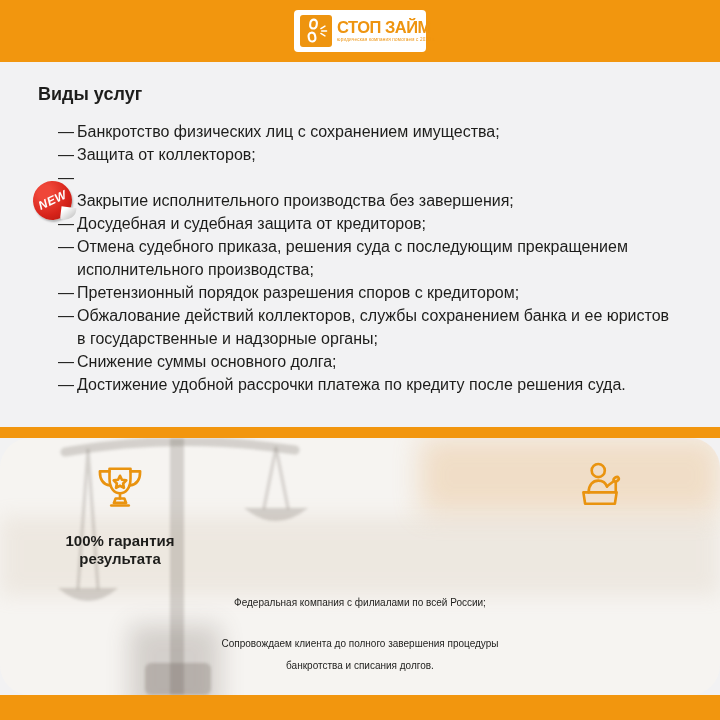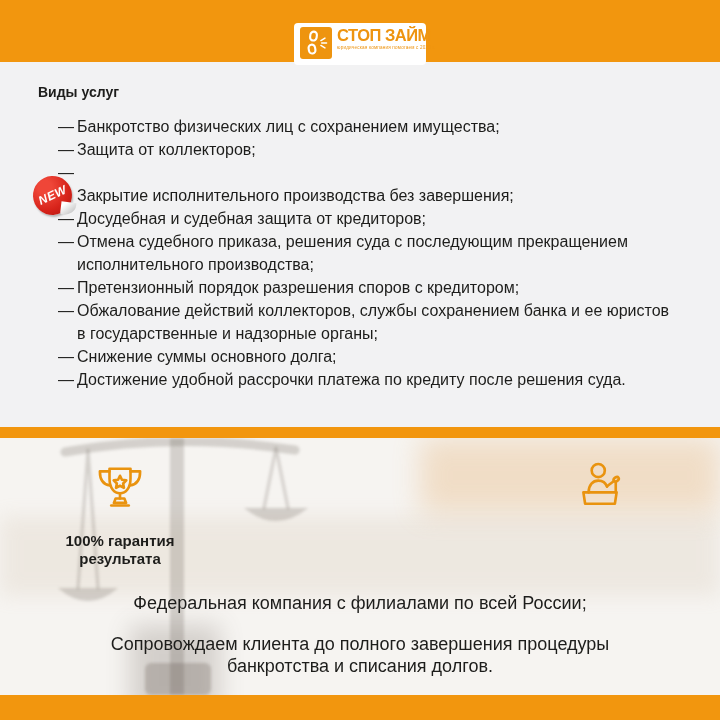--- a/index.html
+++ b/index.html
@@ -2,70 +2,70 @@
 <html><head>
 <meta charset="utf-8">
 <style>
   * { margin:0; padding:0; box-sizing:border-box; }
   html,body { width:720px; }
   body { font-family:"Liberation Sans","DejaVu Sans",sans-serif; color:#1d1d1b; }
   .poster { position:relative; width:720px; height:720px; background:#f2f2f3; overflow:hidden; }
 
   
   .top-band { position:relative; height:62px; background:#f2960e; }
-  .logo-box { position:absolute; left:50%; top:23px; transform:translateX(-50%);
+  .logo-box { position:absolute; left:50%; top:10px; transform:translateX(-50%);
               width:132px; height:42px; background:#ffffff; border-radius:4px;
-              display:flex; align-items:flex-start; padding:4px 6px; gap:5px; }
+              display:flex; align-items:center; padding:4px 6px; gap:5px; }
   .logo-icon { width:32px; height:32px; background:#ee940f; border-radius:3px; flex:none;
                display:flex; align-items:center; justify-content:center; }
   .logo-texts { display:flex; flex-direction:column; justify-content:center; line-height:1; }
   .brand { color:#ee940f; font-weight:bold; font-size:16.5px; letter-spacing:-0.5px; white-space:nowrap; }
   .tagline { color:#ee940f; font-size:4.6px; margin-top:2px; letter-spacing:0.2px; white-space:nowrap; }
 
   
   .content { height:365px; padding:22px 22px 0 38px; background:#f2f2f3; }
-  .svc-title { font-size:14px; font-weight:bold; margin-bottom:15px; }
+  .svc-title { font-size:18px; font-weight:bold; margin-bottom:15px; }
   ul.services { list-style:none; padding-left:20px; }
   li.svc { position:relative; display:flex; font-size:16px; line-height:23px; }
   li.svc .mark { flex:none; width:19px; }
   li.svc .txt { white-space:pre-line; }
   li.svc.has-badge .mark { visibility:hidden; }
   .badge { position:absolute; left:-25px; top:-8px; width:39px; height:39px; z-index:2;
            display:flex; align-items:center; justify-content:center;
            background:radial-gradient(circle at 32% 28%, #ef4638 18%, #d7231a 60%, #a9150f 100%);
            border-radius:50%; transform:rotate(-3deg);
            box-shadow:1px 2px 2px rgba(0,0,0,0.25); }
   .badge::after { content:""; position:absolute; right:-3px; bottom:-1px; width:15px; height:13px;
            background:linear-gradient(135deg,#ffffff 20%,#c9c9c9 80%);
            border-radius:0 0 90% 20%; transform:rotate(10deg); z-index:-1; }
   .badge-txt { color:#ffffff; font-weight:bold; font-style:italic; font-size:12px;
            letter-spacing:0.5px; transform:rotate(-22deg); }
 
   
   .divider { height:11px; background:#f2960e; }
 
   
-  .features { position:relative; height:257px; background:#f6f4f1; overflow:hidden; }
+  .features { position:relative; height:257px; background:#f6f4f1; overflow:hidden;border-radius:30px; }
   .photo-bg { position:absolute; inset:0; pointer-events:none; }
   .photo-bg svg { position:absolute; inset:0; filter:blur(1.5px); }
   .blob-tr { position:absolute; right:0; top:0; width:300px; height:75px;
              background:#e2a35a; opacity:0.28; filter:blur(14px); }
   .blob-band { position:absolute; left:0; top:78px; width:720px; height:80px;
              background:#c2ab8e; opacity:0.16; filter:blur(10px); }
   .blob-bl { position:absolute; left:130px; bottom:-20px; width:90px; height:90px;
              background:#5d5148; opacity:0.22; filter:blur(12px); }
 
   .features-row { position:relative; display:flex; justify-content:space-between;
                   padding:20px 22px 0 22px; }
   .feature { width:196px; display:flex; flex-direction:column; align-items:center; }
   .feature .f-icon { height:58px; display:flex; align-items:flex-end; justify-content:center; }
   .feature .f-caption { margin-top:16px; font-size:15px; font-weight:bold; line-height:18px;
                         text-align:center; white-space:pre-line; }
 
-  .bottom-text { position:relative; text-align:center; font-size:18px; }
+  .bottom-text { position:relative; text-align:center; font-size:10px; }
   .note1 { margin-top:25px; line-height:20px; }
   .note2 { margin-top:20px; line-height:22px; white-space:pre-line; }
 
   
   .bottom-band { height:25px; background:#f2960e; }
 
   .oi { stroke:#e9930f; stroke-width:3; fill:none; stroke-linecap:round; stroke-linejoin:round; }
 </style>
 </head>
 <body>

